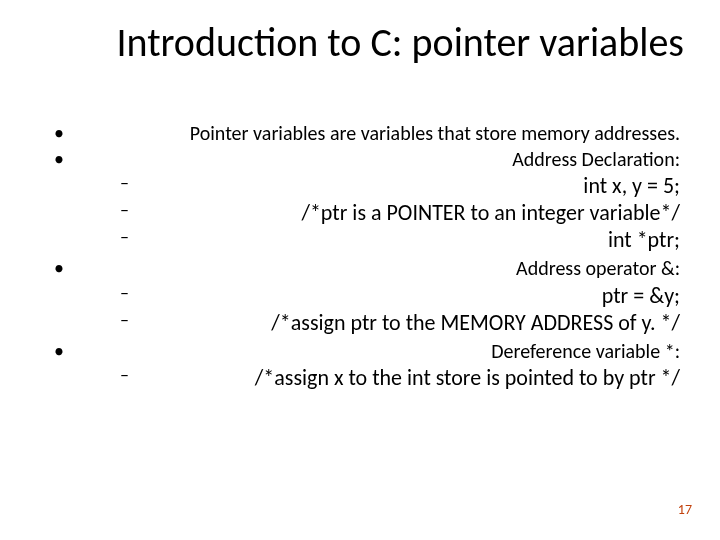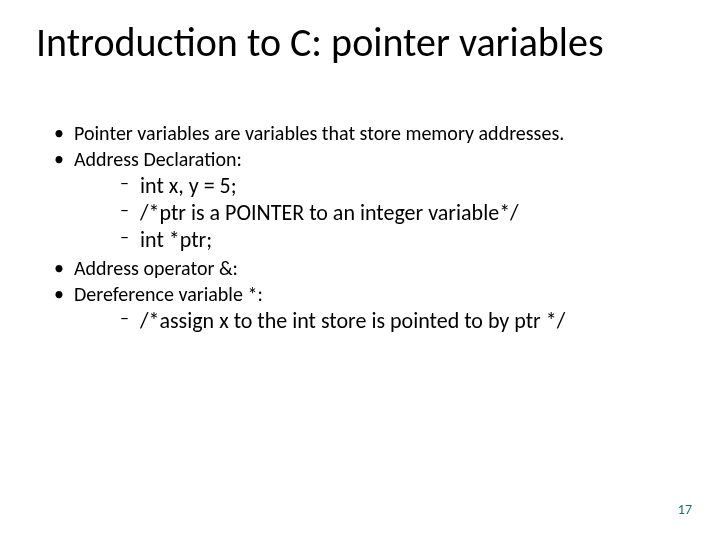--- a/index.html
+++ b/index.html
@@ -11,20 +11,21 @@
     font-family: Calibri, "Segoe UI", Arial, sans-serif;
     color: #000;
     overflow: hidden;
     position: relative;
   }
   .slide {
     width: 720px;
     height: 536px;
     position: relative;
     box-sizing: border-box;
+    text-align: right;
   }
   .title {
     position: absolute;
     top: 22px;
     left: 36px;
     right: 36px;
     font-size: 40px;
     font-weight: 400;
     line-height: 1.05;
     letter-spacing: 0px;
@@ -71,21 +72,21 @@
     position: absolute;
     left: 46px;
     top: 0;
     font-size: 18px;
   }
   .pagenum {
     position: absolute;
     right: 28px;
     bottom: 18px;
     font-size: 14px;
-    color: #0f766e;
+    color: #c2410c;
   }
 </style>
 </head>
 <body>
 
 <div class="slide">
 
   <div class="title">Introduction to C: pointer variables</div>
 
   <div class="body">
@@ -96,20 +97,24 @@
         <span>Address Declaration:</span>
         <ul class="lvl2">
           <li>int x, y = 5;</li>
           <li>/*ptr is a POINTER to an integer variable*/</li>
           <li>int *ptr;</li>
         </ul>
       </li>
 
       <li>
         <span>Address operator &amp;:</span>
+        <ul class="lvl2">
+          <li>ptr = &amp;y;</li>
+          <li>/*assign ptr to the MEMORY ADDRESS of y. */</li>
+        </ul>
       </li>
 
       <li>
         <span>Dereference variable *:</span>
         <ul class="lvl2">
           <li>/*assign x to the int store is pointed to by ptr */</li>
         </ul>
       </li>
     </ul>
   </div>

